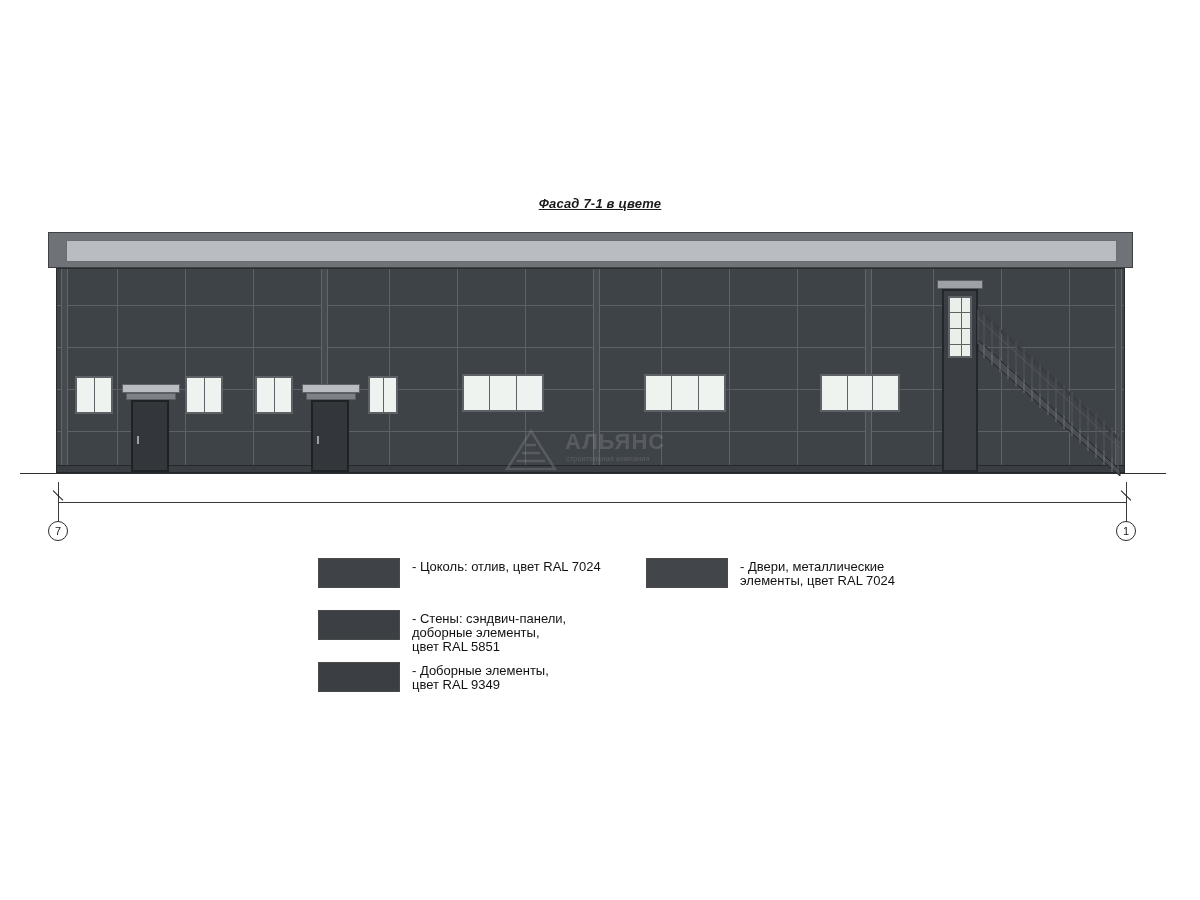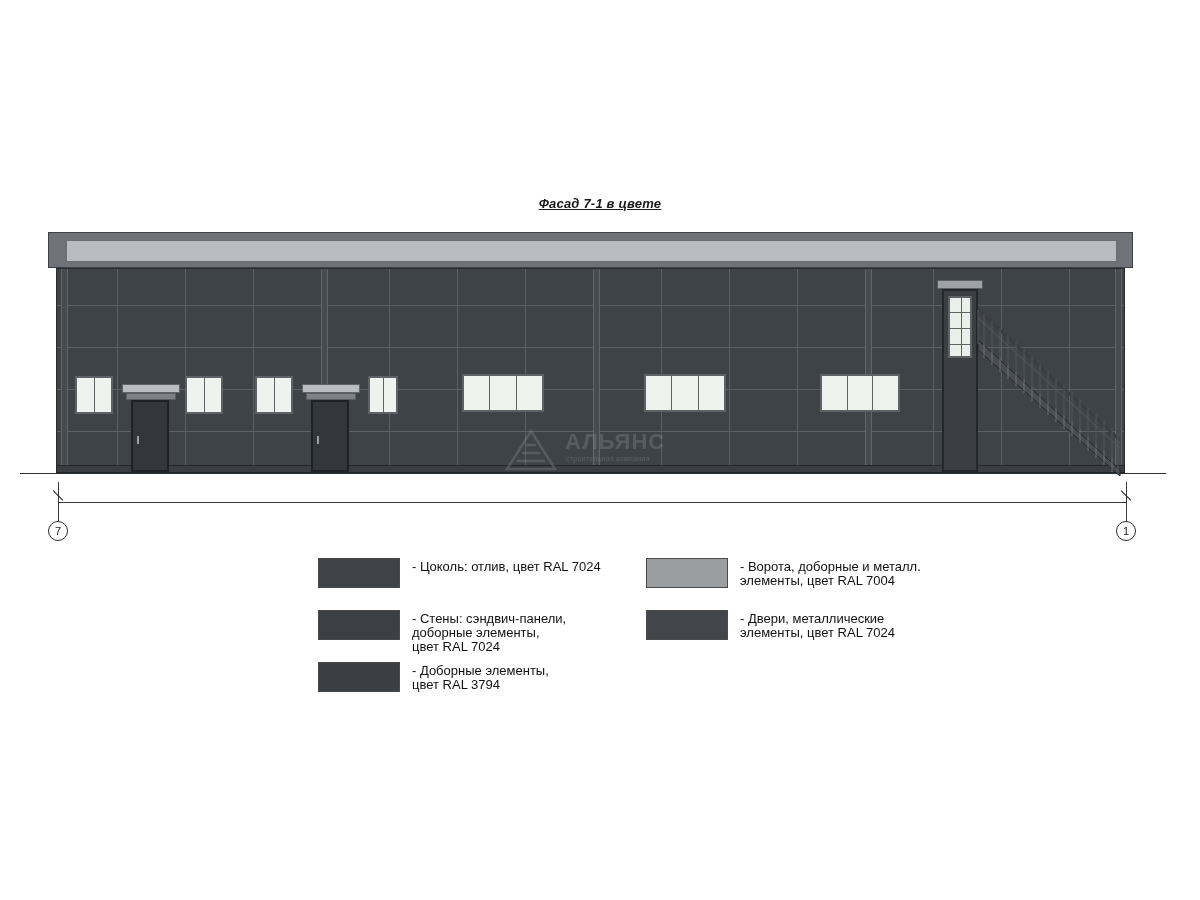--- a/index.html
+++ b/index.html
@@ -478,37 +478,32 @@
 
       <div class="legend-row">
         <div class="swatch" style="background:#3f4347;"></div>
         <div class="legend-text">- Цоколь: отлив, цвет RAL 7024</div>
       </div>
 
       <div class="legend-row">
         <div class="swatch" style="background:#3c4044;"></div>
         <div class="legend-text">- Стены: сэндвич-панели,
   доборные элементы,
-  цвет RAL 7024</div>
+  цвет RAL 5851</div>
       </div>
 
       <div class="legend-row">
         <div class="swatch" style="background:#3b3f43;"></div>
         <div class="legend-text">- Доборные элементы,
-  цвет RAL 3794</div>
+  цвет RAL 9349</div>
       </div>
     </div>
 
     <div class="legend-col right">
 
-      <div class="legend-row">
-        <div class="swatch" style="background:#9b9ea1;"></div>
-        <div class="legend-text">- Ворота, доборные и металл.
-  элементы, цвет RAL 7004</div>
-      </div>
 
 
       <div class="legend-row">
         <div class="swatch" style="background:#42464b;"></div>
         <div class="legend-text">- Двери, металлические
   элементы, цвет RAL 7024</div>
       </div>
     </div>
   </div>
 

